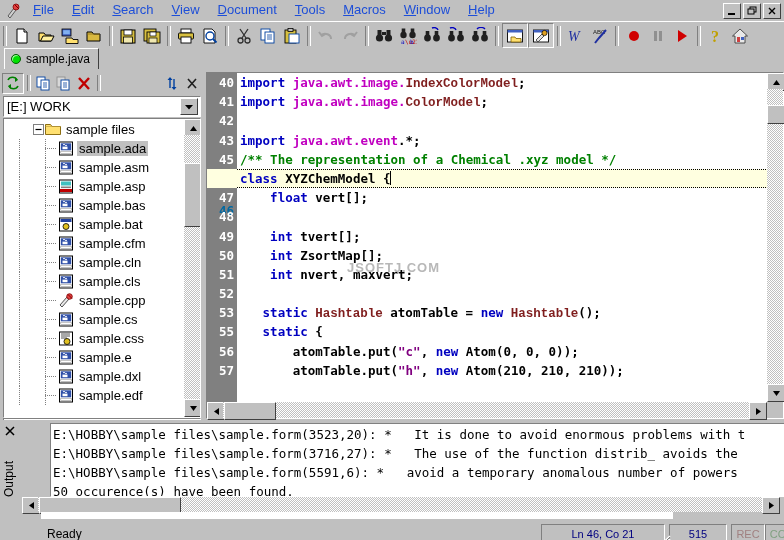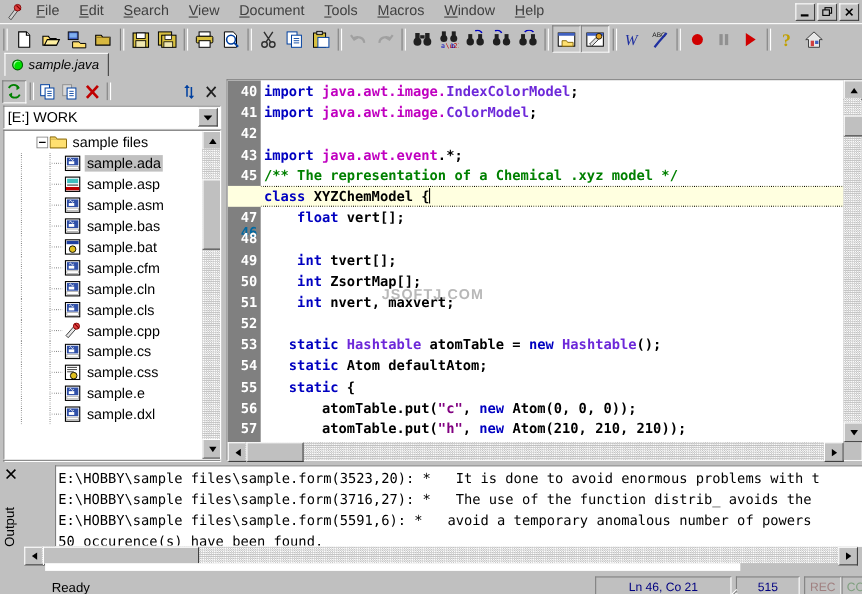--- a/index.html
+++ b/index.html
@@ -8,40 +8,40 @@
     background:#c0c0c0;
     font-family:"Liberation Sans","DejaVu Sans",sans-serif;
     font-size:12px;
     -webkit-font-smoothing:none;
   }
   #app{position:relative;width:784px;height:540px;background:#c0c0c0;}
 
   
   .menubar{position:absolute;left:0;top:0;width:784px;height:21px;background:#c0c0c0;display:flex;align-items:center;}
   .menubar .appicon{width:22px;height:19px;display:flex;align-items:center;justify-content:center;margin-left:2px;}
-  .mi{padding:2px 9px 3px 9px;font-size:13px;color:#404040;line-height:14px;cursor:default;white-space:nowrap;}
+  .mi{padding:2px 9px 3px 9px;font-size:13px;color:#1d4ed8;line-height:14px;cursor:default;white-space:nowrap;}
   .mi u{text-decoration:underline;}
 
   .winbtns{position:absolute;right:3px;top:3px;display:flex;gap:2px;}
   .wb{width:16px;height:14px;background:#c0c0c0;border-top:1px solid #ffffff;border-left:1px solid #ffffff;border-right:1px solid #404040;border-bottom:1px solid #404040;
       display:flex;align-items:center;justify-content:center;font-size:9px;color:#000;line-height:1;font-family:"Liberation Sans",sans-serif;}
 
   
   .toolbar{position:absolute;left:0;top:21px;width:784px;height:27px;background:#c0c0c0;display:flex;align-items:center;
            border-top:1px solid #ffffff;}
   .tbtn{width:24px;height:23px;display:flex;align-items:center;justify-content:center;margin:0 0px;}
   .tbtn.pressed{border-top:1px solid #808080;border-left:1px solid #808080;border-right:1px solid #ffffff;border-bottom:1px solid #ffffff;background:#c8c8c8;}
   .tsep{width:2px;height:20px;border-left:1px solid #808080;border-right:1px solid #ffffff;margin:0 3px;}
 
   
   .tabstrip{position:absolute;left:0;top:48px;width:784px;height:21px;background:#c0c0c0;display:flex;align-items:flex-end;padding-left:4px;}
   .tab{height:18px;display:flex;align-items:center;padding:0 8px 0 6px;background:#c0c0c0;
        border-top:1px solid #ffffff;border-left:1px solid #ffffff;border-right:1px solid #404040;
        font-size:12px;color:#000;margin-right:1px;position:relative;}
-  .tab.active{height:20px;background:#c0c0c0;border-right:1px solid #404040;z-index:3;font-style:italic;}
+  .tab.active{height:20px;background:#c0c0c0;border-right:1px solid #404040;z-index:3;}
   .tabled{width:8px;height:8px;border-radius:50%;background:#00e000;border:1px solid #006000;margin-right:5px;box-shadow:inset 1px 1px 0 #a0ffa0;}
 
   
   .workarea{position:absolute;left:0;top:69px;width:784px;height:351px;background:#c0c0c0;}
 
   
   .explorer{position:absolute;left:2px;top:3px;width:200px;height:345px;background:#c0c0c0;}
   .exptb{position:absolute;left:0;top:0;width:200px;height:22px;display:flex;align-items:center;}
   .exbtn{width:20px;height:19px;display:flex;align-items:center;justify-content:center;}
   .exbtn.pressed{border-top:1px solid #808080;border-left:1px solid #808080;border-right:1px solid #ffffff;border-bottom:1px solid #ffffff;}
@@ -97,21 +97,21 @@
   .cline .ln{position:absolute;left:0;width:27px;text-align:right;color:#ffffff;font-weight:bold;font-family:"DejaVu Sans Mono",monospace;font-size:12.5px;}
   .cline .src{position:absolute;left:33px;white-space:pre;}
   .cline.cur{background:#ffffe0;}
   .cline.cur .ln{color:#0369a1;margin-top:32px;}
   .cline.cur:before{content:"";position:absolute;left:30px;right:0;top:0;height:1px;
       background-image:linear-gradient(to right,#000 1px,transparent 1px);background-size:2px 1px;}
   .cline.cur:after{content:"";position:absolute;left:30px;right:0;bottom:0;height:1px;
       background-image:linear-gradient(to right,#000 1px,transparent 1px);background-size:2px 1px;}
   .k{color:#0000c0;font-weight:bold;}
   .pkg{color:#c000c0;font-weight:bold;}
-  .cls{color:#6d28d9;font-weight:bold;}
+  .cls{color:#7f1d1d;font-weight:bold;font-family:Liberation Mono, monospace;}
   .cm{color:#008000;font-weight:bold;}
   .st{color:#800080;font-weight:bold;}
   .pl{color:#000000;font-weight:bold;}
   .caret{display:inline-block;width:1px;height:14px;background:#000;vertical-align:-2px;margin:0 -1px;}
   .watermark{position:absolute;left:140px;top:187px;font-family:"Liberation Sans",sans-serif;font-size:13px;
      color:#b8b8b8;letter-spacing:1px;font-weight:bold;}
 
   .edvsb{position:absolute;right:0;top:0;width:16px;bottom:16px;background:#c0c0c0;}
   .edhsb{position:absolute;left:0;bottom:0;right:16px;height:16px;background:#c0c0c0;}
   .hthumb{position:absolute;top:0;height:16px;background:#c0c0c0;border-top:1px solid #ffffff;border-left:1px solid #ffffff;border-right:1px solid #404040;border-bottom:1px solid #404040;}
@@ -504,20 +504,37 @@
             <div class="trow">
               <span class="ind">
                 <span class="dotv"></span>
               </span>
               <span class="ind2">
                 <span class="dotv"></span>
                 <span class="doth"></span>
               </span>
               <span class="fico"><svg width="16" height="15" viewBox="0 0 16 15">
                   <rect x="1.5" y="1" width="13" height="13" fill="#ffffff" stroke="#000" stroke-width="1"></rect>
+                  <rect x="2.8" y="2.3" width="10.4" height="7" fill="#3050a8"></rect>
+                  <path d="M5 4 q1 -1.6 2 0 q1 1.6 2 0" stroke="#ffffff" stroke-width="0.9" fill="none"></path>
+                  <rect x="4.5" y="5.6" width="5" height="2.6" fill="#ffffff"></rect>
+                  <rect x="2.8" y="10.2" width="10.4" height="2.4" fill="#ffffff" stroke="#808080" stroke-width="0.5"></rect>
+                </svg></span>
+              <span class="tlabel">sample.asm</span>
+            </div>
+            <div class="trow">
+              <span class="ind">
+                <span class="dotv"></span>
+              </span>
+              <span class="ind2">
+                <span class="dotv"></span>
+                <span class="doth"></span>
+              </span>
+              <span class="fico"><svg width="16" height="15" viewBox="0 0 16 15">
+                  <rect x="1.5" y="1" width="13" height="13" fill="#ffffff" stroke="#000" stroke-width="1"></rect>
                   <rect x="3" y="2.5" width="10" height="4" fill="#40c0c0"></rect>
                   <rect x="3" y="7.5" width="10" height="1.6" fill="#808080"></rect>
                   <rect x="2" y="10" width="12" height="3" fill="#c00000"></rect>
                 </svg></span>
               <span class="tlabel">sample.asp</span>
             </div>
             <div class="trow">
               <span class="ind">
                 <span class="dotv"></span>
               </span>
@@ -525,37 +542,20 @@
                 <span class="dotv"></span>
                 <span class="doth"></span>
               </span>
               <span class="fico"><svg width="16" height="15" viewBox="0 0 16 15">
                   <rect x="1.5" y="1" width="13" height="13" fill="#ffffff" stroke="#000" stroke-width="1"></rect>
                   <rect x="2.8" y="2.3" width="10.4" height="7" fill="#3050a8"></rect>
                   <path d="M5 4 q1 -1.6 2 0 q1 1.6 2 0" stroke="#ffffff" stroke-width="0.9" fill="none"></path>
                   <rect x="4.5" y="5.6" width="5" height="2.6" fill="#ffffff"></rect>
                   <rect x="2.8" y="10.2" width="10.4" height="2.4" fill="#ffffff" stroke="#808080" stroke-width="0.5"></rect>
                 </svg></span>
-              <span class="tlabel">sample.asm</span>
-            </div>
-            <div class="trow">
-              <span class="ind">
-                <span class="dotv"></span>
-              </span>
-              <span class="ind2">
-                <span class="dotv"></span>
-                <span class="doth"></span>
-              </span>
-              <span class="fico"><svg width="16" height="15" viewBox="0 0 16 15">
-                  <rect x="1.5" y="1" width="13" height="13" fill="#ffffff" stroke="#000" stroke-width="1"></rect>
-                  <rect x="2.8" y="2.3" width="10.4" height="7" fill="#3050a8"></rect>
-                  <path d="M5 4 q1 -1.6 2 0 q1 1.6 2 0" stroke="#ffffff" stroke-width="0.9" fill="none"></path>
-                  <rect x="4.5" y="5.6" width="5" height="2.6" fill="#ffffff"></rect>
-                  <rect x="2.8" y="10.2" width="10.4" height="2.4" fill="#ffffff" stroke="#808080" stroke-width="0.5"></rect>
-                </svg></span>
               <span class="tlabel">sample.bas</span>
             </div>
             <div class="trow">
               <span class="ind">
                 <span class="dotv"></span>
               </span>
               <span class="ind2">
                 <span class="dotv"></span>
                 <span class="doth"></span>
               </span>
@@ -690,20 +690,37 @@
                 <span class="doth"></span>
               </span>
               <span class="fico"><svg width="16" height="15" viewBox="0 0 16 15">
                   <rect x="1.5" y="1" width="13" height="13" fill="#ffffff" stroke="#000" stroke-width="1"></rect>
                   <rect x="2.8" y="2.3" width="10.4" height="7" fill="#3050a8"></rect>
                   <path d="M5 4 q1 -1.6 2 0 q1 1.6 2 0" stroke="#ffffff" stroke-width="0.9" fill="none"></path>
                   <rect x="4.5" y="5.6" width="5" height="2.6" fill="#ffffff"></rect>
                   <rect x="2.8" y="10.2" width="10.4" height="2.4" fill="#ffffff" stroke="#808080" stroke-width="0.5"></rect>
                 </svg></span>
               <span class="tlabel">sample.dxl</span>
+            </div>
+            <div class="trow">
+              <span class="ind">
+                <span class="dotv"></span>
+              </span>
+              <span class="ind2">
+                <span class="dotv"></span>
+                <span class="doth"></span>
+              </span>
+              <span class="fico"><svg width="16" height="15" viewBox="0 0 16 15">
+                  <rect x="1.5" y="1" width="13" height="13" fill="#ffffff" stroke="#000" stroke-width="1"></rect>
+                  <rect x="2.8" y="2.3" width="10.4" height="7" fill="#3050a8"></rect>
+                  <path d="M5 4 q1 -1.6 2 0 q1 1.6 2 0" stroke="#ffffff" stroke-width="0.9" fill="none"></path>
+                  <rect x="4.5" y="5.6" width="5" height="2.6" fill="#ffffff"></rect>
+                  <rect x="2.8" y="10.2" width="10.4" height="2.4" fill="#ffffff" stroke="#808080" stroke-width="0.5"></rect>
+                </svg></span>
+              <span class="tlabel">sample.edf</span>
             </div>
           </div>
         <div class="vsb">
           <div class="sbtn" style="position:absolute;top:0;left:0;">
             <svg width="7" height="5" viewBox="0 0 7 5">
                 <path d="M3.5 0 L7 5 L0 5 Z" fill="#000"></path>
               </svg>
           </div>
           <div class="sbtrack" style="top:16px;bottom:16px;"></div>
           <div class="sbthumb" style="top:44px;height:62px;"></div>
@@ -751,21 +768,20 @@
             <div class="cline"><span class="ln">43</span><span class="src"><span class="k">import </span><span class="pkg">java.awt.event</span><span class="pl">.*;</span></span></div>
             <div class="cline"><span class="ln">45</span><span class="src"><span class="cm">/** The representation of a Chemical .xyz model */</span></span></div>
             <div class="cline cur"><span class="ln">46</span><span class="src"><span class="k">class </span><span class="pl">XYZChemModel {</span><span class="caret"></span></span></div>
             <div class="cline"><span class="ln">47</span><span class="src"><span class="pl">    </span><span class="k">float </span><span class="pl">vert[];</span></span></div>
             <div class="cline"><span class="ln">48</span></div>
             <div class="cline"><span class="ln">49</span><span class="src"><span class="pl">    </span><span class="k">int </span><span class="pl">tvert[];</span></span></div>
             <div class="cline"><span class="ln">50</span><span class="src"><span class="pl">    </span><span class="k">int </span><span class="pl">ZsortMap[];</span></span></div>
             <div class="cline"><span class="ln">51</span><span class="src"><span class="pl">    </span><span class="k">int </span><span class="pl">nvert, maxvert;</span></span></div>
             <div class="cline"><span class="ln">52</span><span class="src"></span></div>
             <div class="cline"><span class="ln">53</span><span class="src"><span class="pl">   </span><span class="k">static </span><span class="cls">Hashtable</span><span class="pl"> atomTable = </span><span class="k">new </span><span class="cls">Hashtable</span><span class="pl">();</span></span></div>
-            <div class="cline"><span class="ln">54</span><span class="src"><span class="pl">   </span><span class="k">static </span><span class="pl">Atom defaultAtom;</span></span></div>
             <div class="cline"><span class="ln">55</span><span class="src"><span class="pl">   </span><span class="k">static </span><span class="pl">{</span></span></div>
             <div class="cline"><span class="ln">56</span><span class="src"><span class="pl">       atomTable.put(</span><span class="st">"c"</span><span class="pl">, </span><span class="k">new </span><span class="pl">Atom(0, 0, 0));</span></span></div>
             <div class="cline"><span class="ln">57</span><span class="src"><span class="pl">       atomTable.put(</span><span class="st">"h"</span><span class="pl">, </span><span class="k">new </span><span class="pl">Atom(210, 210, 210));</span></span></div>
           </div>
         <div class="watermark">JSOFTJ.COM</div>
       </div>
 
       <div class="edvsb">
         <div class="sbtn" style="position:absolute;top:0;left:0;">
           <svg width="7" height="5" viewBox="0 0 7 5">

